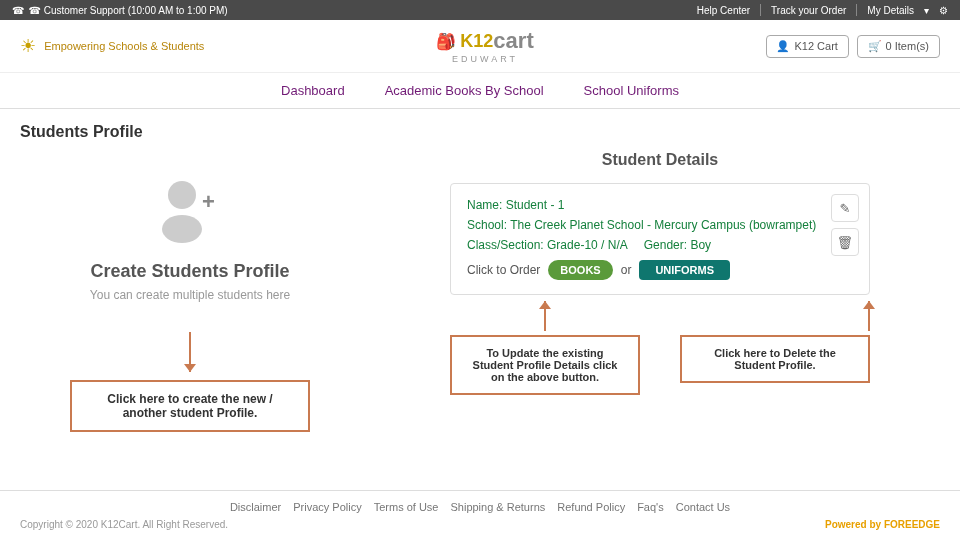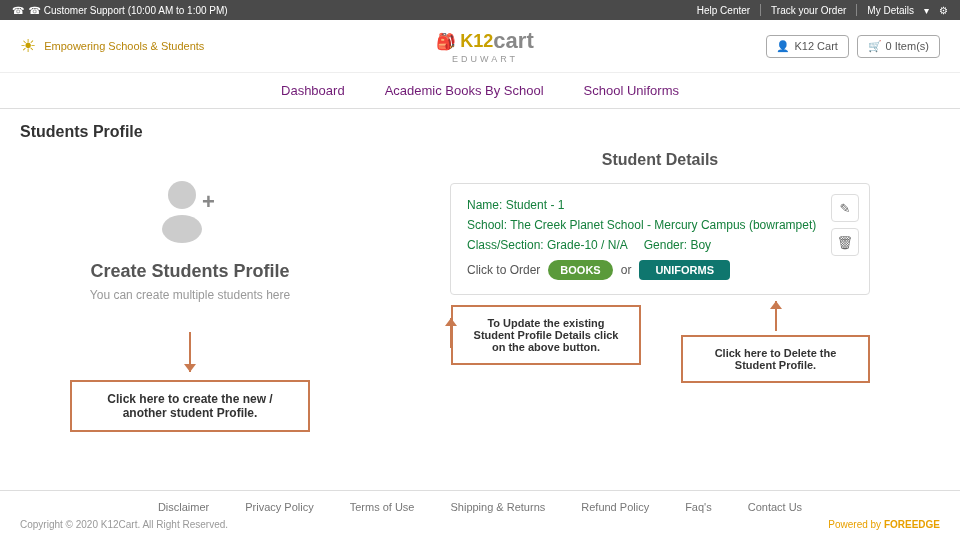--- a/index.html
+++ b/index.html
@@ -151,25 +151,25 @@
       border-top: 1px solid #ddd;
       padding: 10px 20px;
       text-align: center;
       font-size: 11px;
       color: #777;
       position: absolute;
       bottom: 0;
       width: 100%;
       background: #fff;
     }
-    .footer-links { display: flex; justify-content: center; gap: 36px; margin-bottom: 6px; }
+    .footer-links { display: flex; justify-content: center; gap: 12px; margin-bottom: 6px; }
     .footer-links a { color: #777; text-decoration: none; }
     .footer-bottom { display: flex; justify-content: space-between; align-items: center; font-size: 10px; color: #999; }
     .powered { color: #555; }
-    .powered span { color: #e8a000; font-weight: normal; }
+    .powered span { color: #e8a000; font-weight: bold; }
 
     
     .logo-container { display: flex; flex-direction: column; align-items: center; }
     .logo-main { display: flex; align-items: center; }
     .k12-text { font-size: 18px; font-weight: bold; color: #c8a000; }
     .cart-text { font-size: 22px; font-weight: bold; color: #888; }
     .eduwart { font-size: 9px; color: #999; letter-spacing: 3px; text-align: right; }
 
     .sun-icon { color: #c8a000; font-size: 18px; }
   </style>
@@ -271,28 +271,28 @@
         <div class="order-row">
           <span>Click to Order</span>
           <button class="btn-books">BOOKS</button>
           <span>or</span>
           <button class="btn-uniforms">UNIFORMS</button>
         </div>
       </div>
 
       <div style="display:flex;gap:40px;margin-top:6px;justify-content:space-between;align-items:flex-start;max-width:420px;margin-left:auto;margin-right:auto;">
 
-        <div style="display:flex;flex-direction:row;align-items:center;">
+        <div style="display:flex;flex-direction:column;align-items:center;">
           <div style="width:2px;height:30px;background:#c97a50;position:relative;margin-bottom:0;">
             <div style="position:absolute;top:0;left:-5px;border-left:6px solid transparent;border-right:6px solid transparent;border-bottom:8px solid #c97a50;"></div>
           </div>
           <div class="callout-box" style="max-width:190px;font-size:11px;">To Update the existing Student Profile Details click on the above button.</div>
         </div>
 
-        <div style="display:flex;flex-direction:column;align-items:center;">
+        <div style="display:flex;flex-direction:column;align-items:flex-end;">
           <div style="width:2px;height:30px;background:#c97a50;position:relative;margin-bottom:0;">
             <div style="position:absolute;top:0;left:-5px;border-left:6px solid transparent;border-right:6px solid transparent;border-bottom:8px solid #c97a50;"></div>
           </div>
           <div class="callout-box" style="max-width:190px;font-size:11px;">Click here to Delete the Student Profile.</div>
         </div>
       </div>
     </div>
   </div>
 </div>
 

